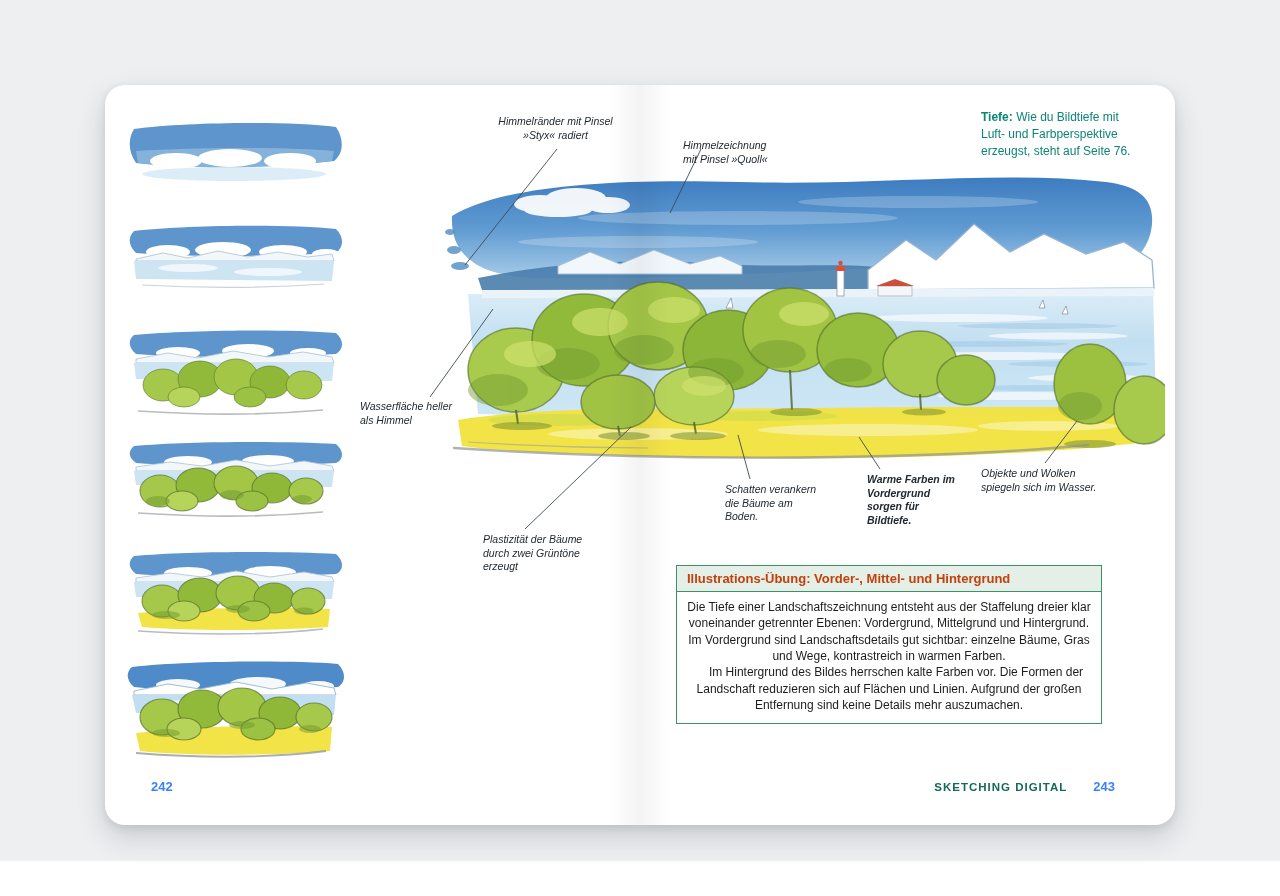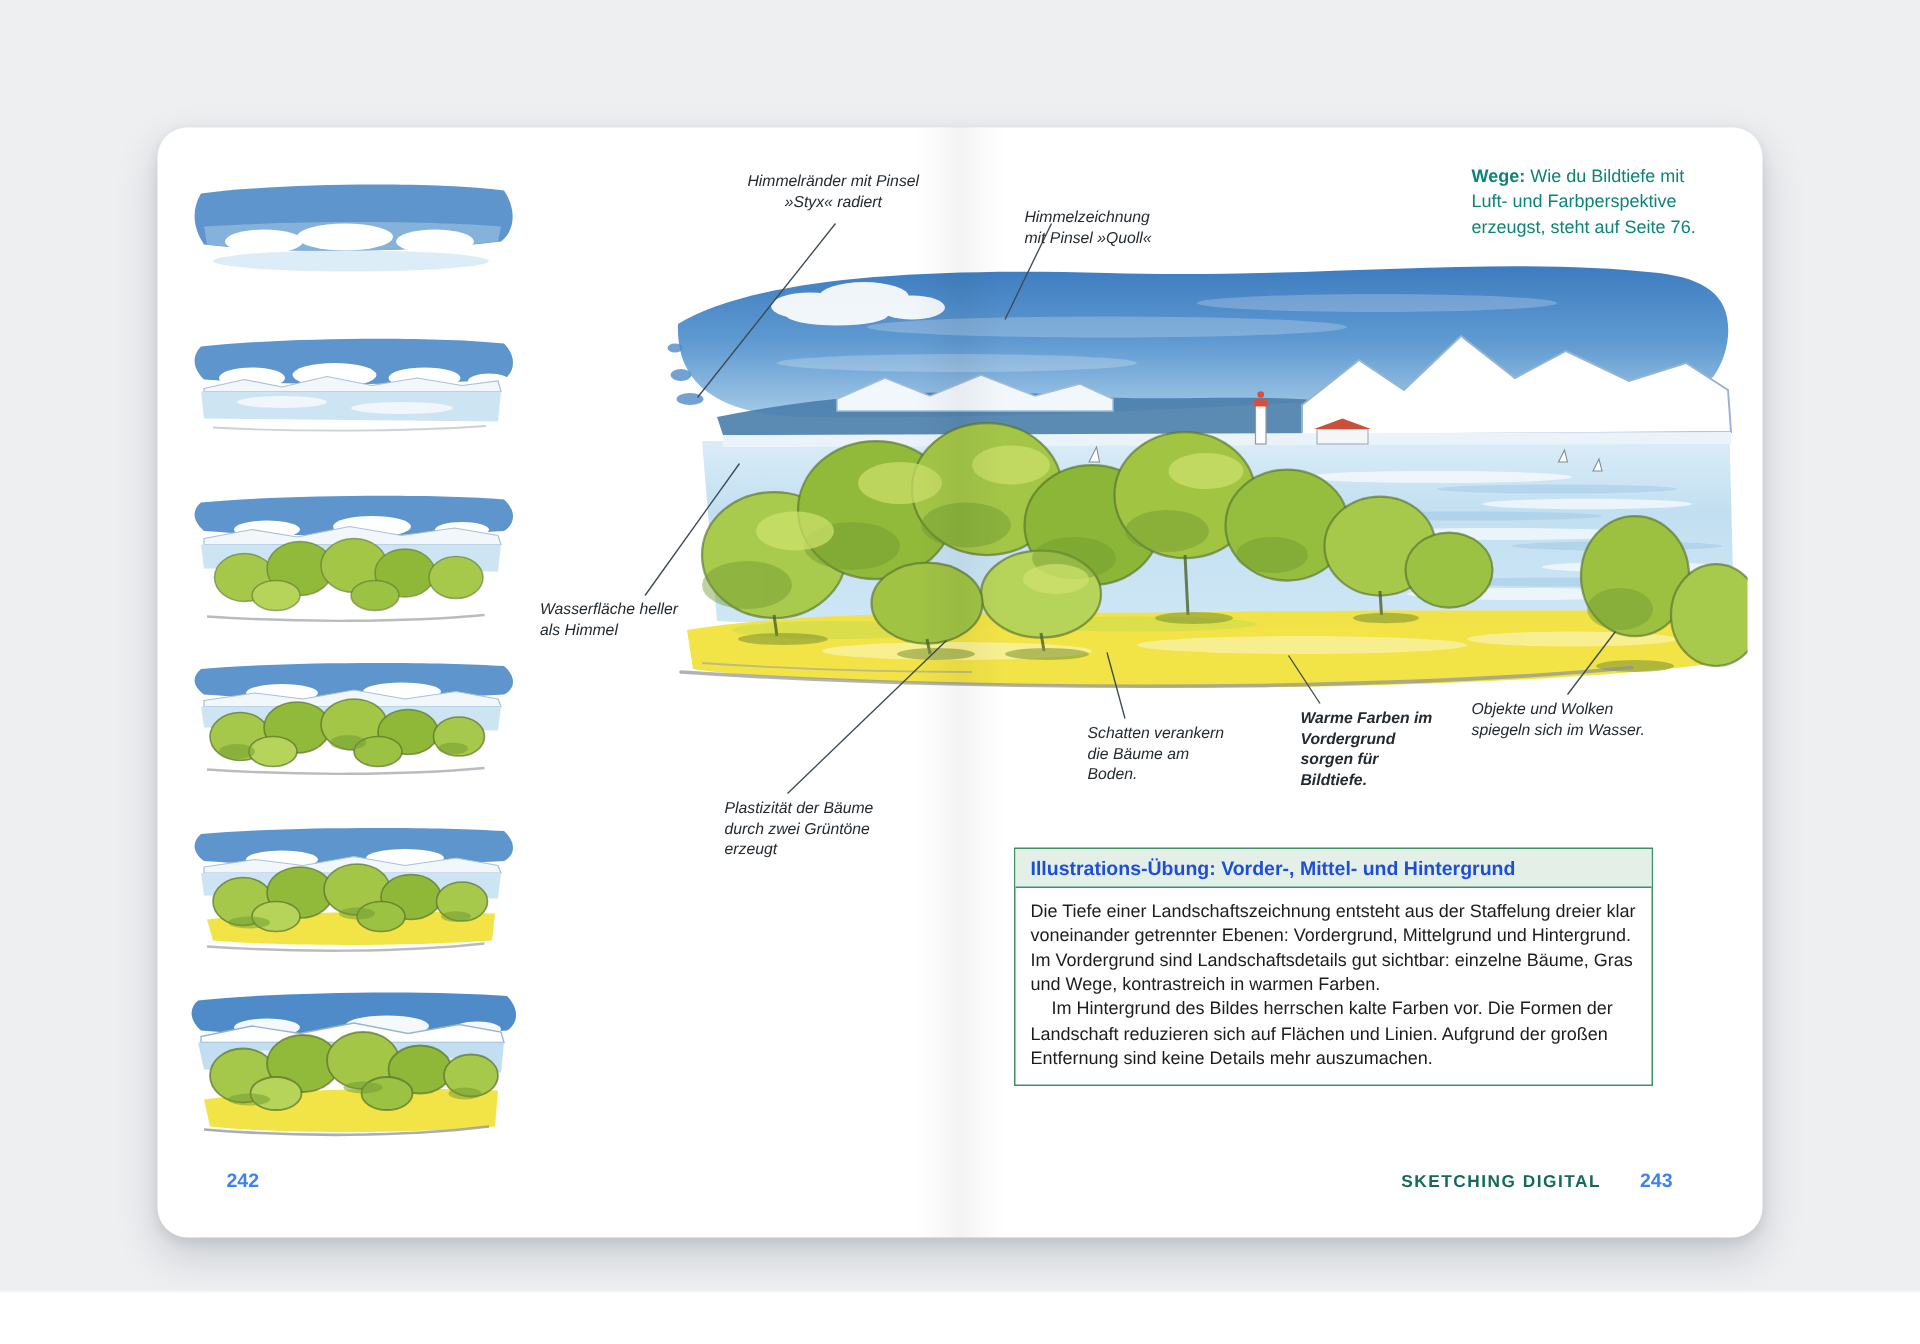--- a/index.html
+++ b/index.html
@@ -21,23 +21,23 @@
   #ann-sky-brush{left:578px;top:30px;width:100px;margin-top:24px;}
   #ann-water{left:255px;top:315px;width:92px;}
   #ann-trees{left:330px;top:448px;width:128px;margin-left:48px;}
   #ann-shadow{left:620px;top:398px;width:102px;}
   #ann-warm{left:762px;top:388px;width:92px;font-weight:bold;}
   #ann-reflect{left:876px;top:382px;width:128px;}
   .tip{position:absolute;left:876px;top:24px;width:158px;font-size:12px;line-height:1.4;color:#0d8478;z-index:4;}
   .tip b{font-weight:bold;color:#0d8478;}
   .exercise{position:absolute;left:571px;top:480px;width:424px;border:1px solid #3f8f68;background:#ffffff;z-index:3;}
   .exercise-title{background:#e4efe8;border-bottom:1px solid #3f8f68;padding:5px 10px;
-                  font-size:13px;font-weight:bold;color:#1d4ed8;}
+                  font-size:13px;font-weight:bold;color:#c2410c;}
   .exercise-body{padding:7px 10px 10px 10px;font-size:12px;line-height:1.36;color:#1c1c1a;}
-  .exercise-body p{margin:0;}
+  .exercise-body p{margin:0;text-align:center;}
   .exercise-body p + p{text-indent:14px;}
   .pagenum{position:absolute;font-size:13px;font-weight:bold;color:#3b82f6;}
   #pagenum-left{left:46px;top:694px;}
   .footer-right{position:absolute;right:60px;top:694px;display:flex;align-items:baseline;gap:26px;}
   .section-label{font-size:11.5px;font-weight:bold;letter-spacing:1px;color:#14695a;}
   .footer-right .pagenum{position:static;}
 </style>
 </head>
 <body>
 
@@ -333,21 +333,21 @@
 
     <div class="ann" id="ann-sky-eraser">Himmelränder mit Pinsel »Styx« radiert</div>
     <div class="ann" id="ann-sky-brush">Himmelzeichnung mit Pinsel »Quoll«</div>
     <div class="ann" id="ann-water">Wasserfläche heller als Himmel</div>
     <div class="ann" id="ann-trees">Plastizität der Bäume durch zwei Grüntöne erzeugt</div>
     <div class="ann" id="ann-shadow">Schatten verankern die Bäume am Boden.</div>
     <div class="ann" id="ann-warm">Warme Farben im Vordergrund sorgen für Bildtiefe.</div>
     <div class="ann" id="ann-reflect">Objekte und Wolken spiegeln sich im Wasser.</div>
 
     <div class="tip">
-      <b>Wege:</b>
+      <b>Tiefe:</b>
       <span>Wie du Bildtiefe mit Luft- und Farbperspektive erzeugst, steht auf Seite 76.</span>
     </div>
 
     <div class="exercise">
       <div class="exercise-title">Illustrations-Übung: Vorder-, Mittel- und Hintergrund</div>
       <div class="exercise-body">
         <p>Die Tiefe einer Landschaftszeichnung entsteht aus der Staffelung dreier klar voneinander getrennter Ebenen: Vordergrund, Mittelgrund und Hintergrund. Im Vordergrund sind Landschaftsdetails gut sichtbar: einzelne Bäume, Gras und Wege, kontrastreich in warmen Farben.</p>
         <p>Im Hintergrund des Bildes herrschen kalte Farben vor. Die Formen der Landschaft reduzieren sich auf Flächen und Linien. Aufgrund der großen Entfernung sind keine Details mehr auszumachen.</p>
       </div>
     </div>

